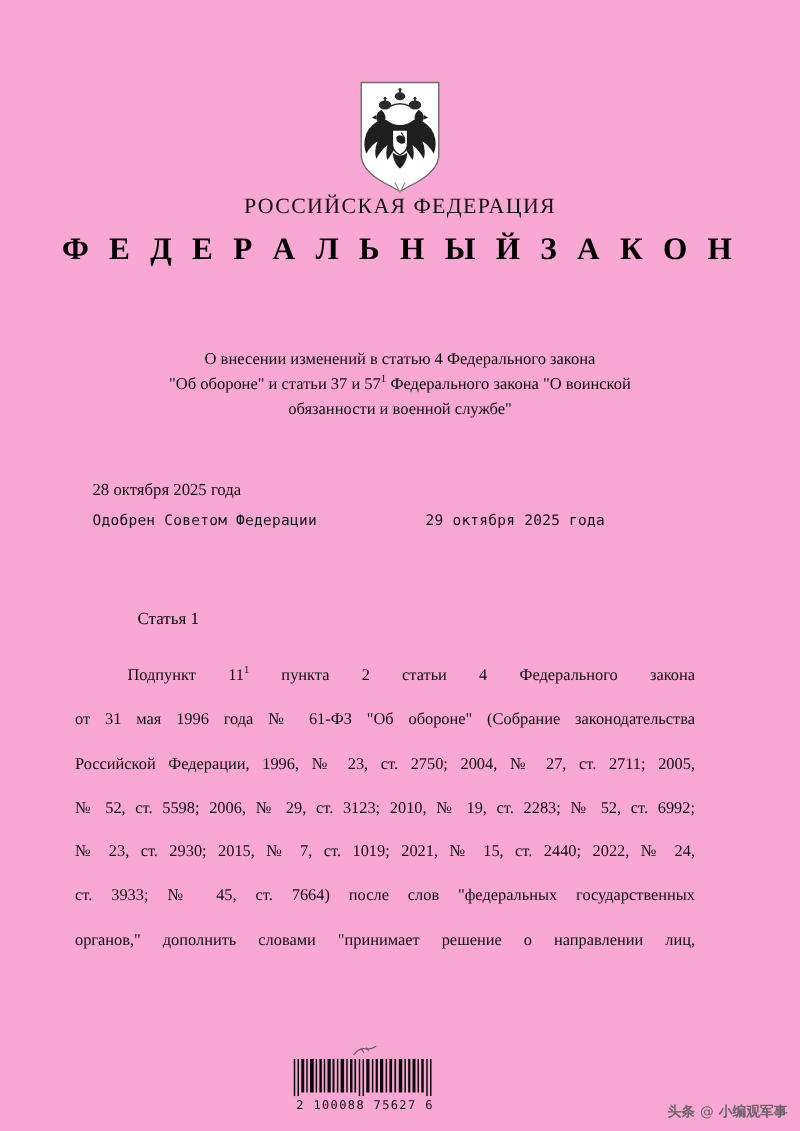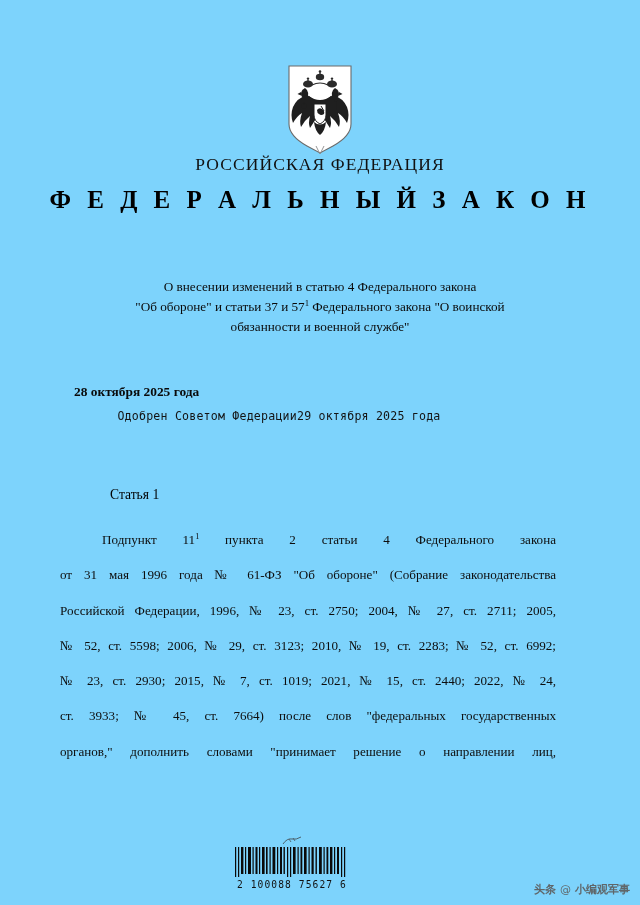--- a/index.html
+++ b/index.html
@@ -13,21 +13,21 @@
     position: relative;
     overflow: hidden;
     font-family: "Liberation Serif", "DejaVu Serif", serif;
     color: #0b0b0b;
     -webkit-font-smoothing: antialiased;
   }
 
   .page {
     position: absolute;
     inset: 0;
-    background: #7dd3fc;
+    background: #f9a8d4;
   }
 
   
   .emblem-wrap {
     position: absolute;
     top: 62px;
     left: 0;
     width: 640px;
     display: flex;
     justify-content: center;
@@ -73,34 +73,34 @@
     font-weight: 400;
     line-height: 20px;
     color: #0a0a0a;
   }
   .subtitle sup {
     font-size: 0.66em;
     vertical-align: super;
     line-height: 0;
   }
   .adopt-row-1 { position: absolute; top: 384px; left: 74px; width: 478px; display:flex; justify-content: space-between; }
-  .adopt-row-2 { position: absolute; top: 409px; left: 74px; width: 478px; display:flex; justify-content: center; }
+  .adopt-row-2 { position: absolute; top: 409px; left: 74px; width: 478px; display:flex; justify-content: space-between; }
 
   .adopt-label-1, .adopt-date-1 {
     font-family: "Liberation Serif", "DejaVu Serif", serif;
     font-size: 13.4px;
     color: #0a0a0a;
   }
   .adopt-label-2, .adopt-date-2 {
     font-family: "DejaVu Sans Mono", "Liberation Mono", monospace;
     font-size: 11.6px;
     letter-spacing: 0.2px;
     color: #141414;
   }
-  .adopt-date-1 { margin-right: 97px; font-weight: bold; }
+  .adopt-date-1 { margin-right: 97px; }
   .adopt-date-2 { margin-right: 68px; }
 
   
   .article-head {
     position: absolute;
     top: 487px;
     left: 110px;
     font-size: 13.6px;
     font-weight: 400;
     color: #000;

